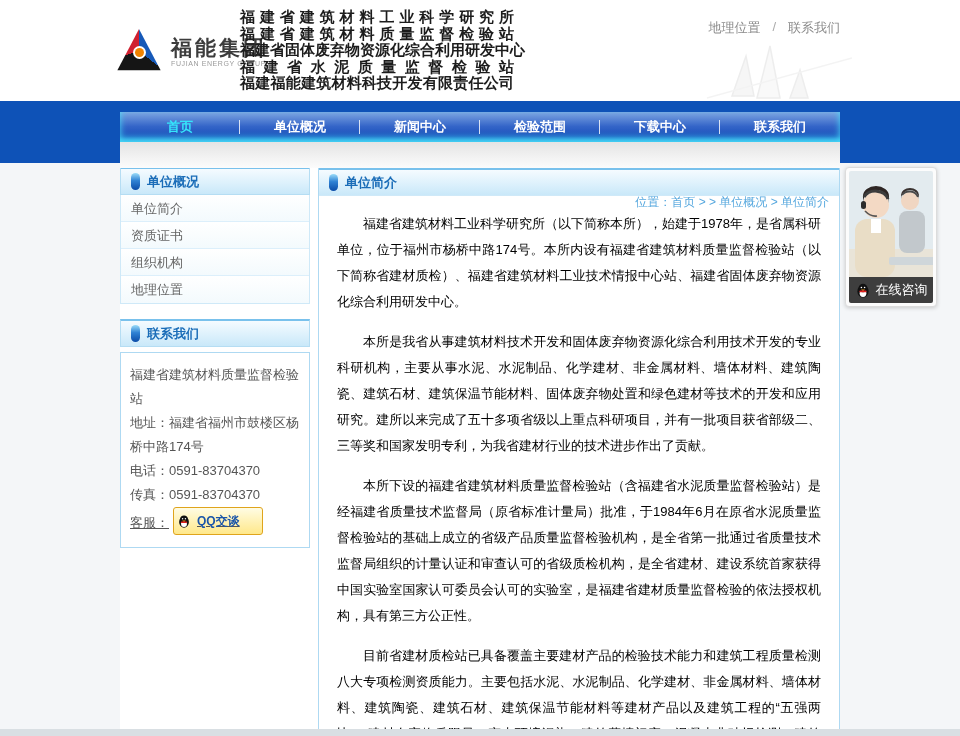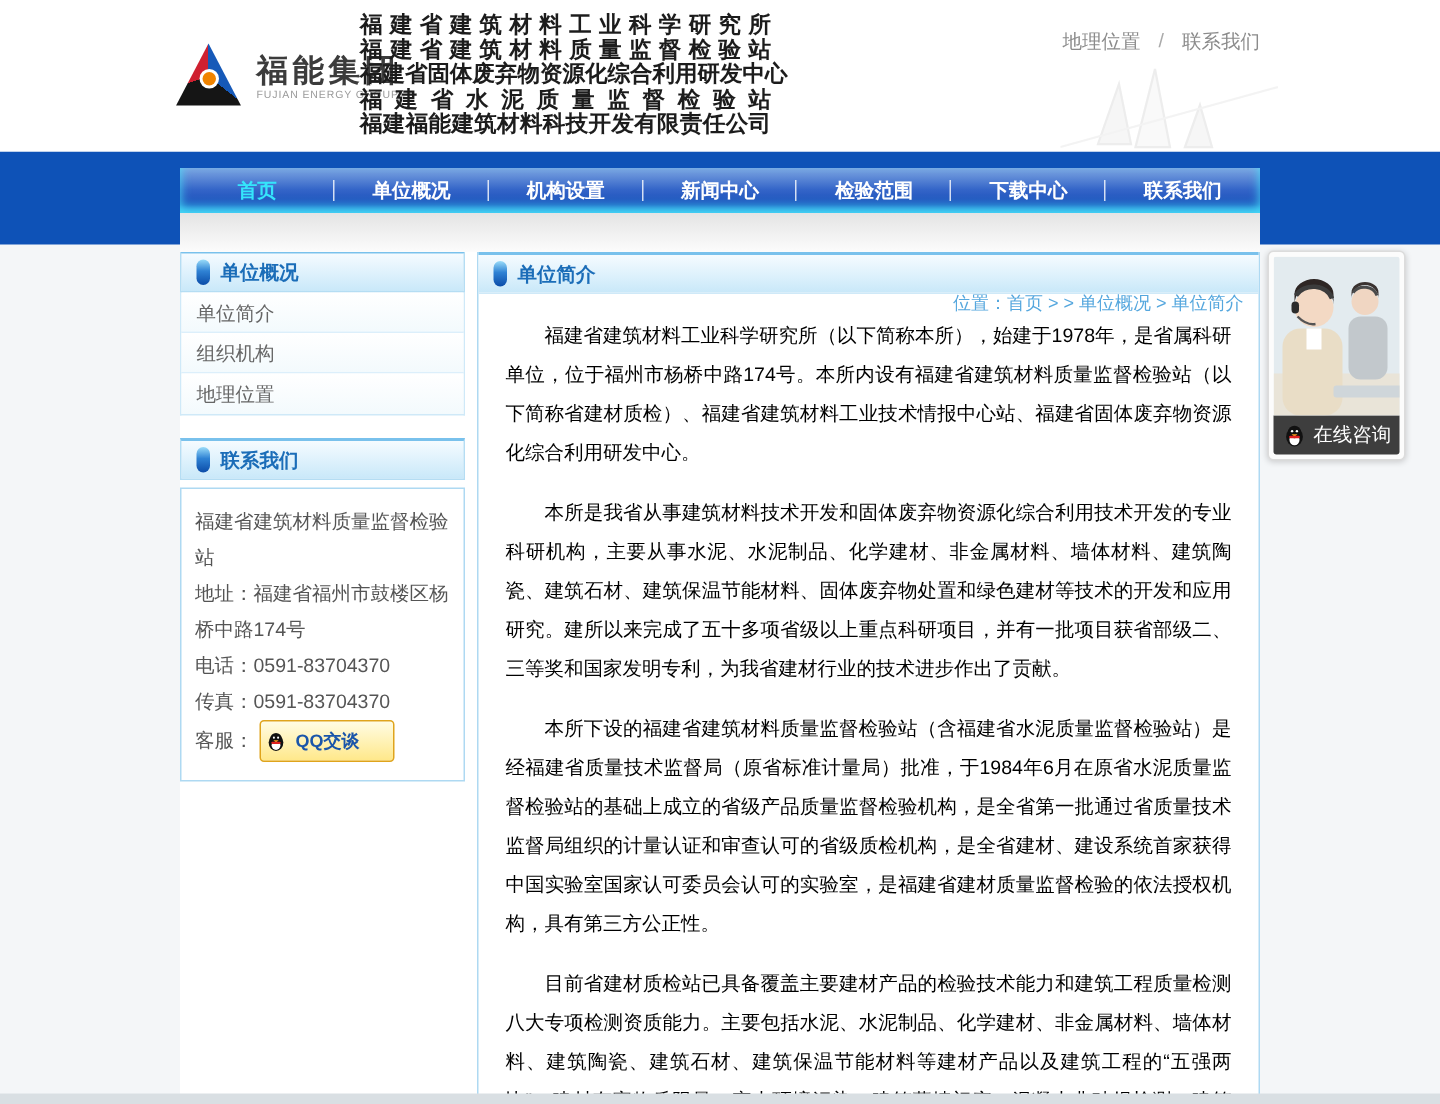--- a/index.html
+++ b/index.html
@@ -47,21 +47,21 @@
     border:1px solid #b5ddf3; border-top:2px solid #79c1ec;
     display:flex; align-items:center; gap:7px; padding:0 10px;
   }
   .sec-title-text { color:#1b6db8; font-weight:bold; font-size:13px; }
   .pill { width:9px; height:17px; border-radius:5px; background:linear-gradient(180deg,#9adcf9 0%,#2f82d4 45%,#0b4ca8 100%); flex:none; }
   .side-menu { border:1px solid #cfe9f8; border-top:none; }
   .side-menu a { display:block; height:27px; line-height:27px; padding-left:10px; font-size:13px; color:#666; text-decoration:none; border-bottom:1px solid #dceffb; background:linear-gradient(180deg,#ffffff,#f3fafd); }
   .side-menu a:last-child { border-bottom:none; }
   .contact-title { margin-top:15px; }
   .contact-box { border:1px solid #aed9f2; margin-top:5px; padding:10px 9px 12px; font-size:13px; color:#555; line-height:24px; background:#fff; }
-  .contact-box .row { display:flex; align-items:center; gap:4px; }
+  .contact-box .row { display:flex; align-items:flex-end; gap:4px;text-decoration:underline; }
   .qq-btn { display:inline-flex; align-items:center; gap:6px; border:1px solid #dfa41c; border-radius:3px;
     background:linear-gradient(180deg,#fffce4,#ffe88a); padding:1px 22px 1px 3px;
     font-size:12px; font-weight:bold; color:#1a55aa; cursor:pointer; }
   
   .main { flex:1; border:1px solid #aed9f2; background:#fff; }
   .main-head { border-left:none; border-right:none; border-bottom:1px solid #cfe9f8; }
   .breadcrumb { margin-left:auto; font-size:12px; color:#55a7de;margin-top:40px; }
   .main-body { padding:15px 18px 22px; }
   .main-body p { font-size:13px; color:#000000; line-height:26px; text-indent:2em; margin-bottom:14px; text-align:justify; }
   .main-body p:last-child { margin-bottom:0; }
@@ -104,39 +104,39 @@
       <a href="#">联系我们</a>
     </div>
   </div>
 </div>
 
 <div class="navband">
   <div class="navband-inner">
     <div class="nav">
       <a href="#" class="active">首页</a>
       <a href="#">单位概况</a>
-      <a href="#">机构设置</a>
       <a href="#">新闻中心</a>
       <a href="#">检验范围</a>
       <a href="#">下载中心</a>
       <a href="#">联系我们</a>
     </div>
     <div class="subband"></div>
   </div>
 </div>
 
 <div class="page">
 
   <div class="sidebar">
     <div class="side-sec-title">
       <span class="pill"></span>
       <span class="sec-title-text">单位概况</span>
     </div>
     <div class="side-menu">
       <a href="#">单位简介</a>
+      <a href="#">资质证书</a>
       <a href="#">组织机构</a>
       <a href="#">地理位置</a>
     </div>
 
     <div class="side-sec-title contact-title">
       <span class="pill"></span>
       <span class="sec-title-text">联系我们</span>
     </div>
     <div class="contact-box">
       <div>福建省建筑材料质量监督检验站</div>

